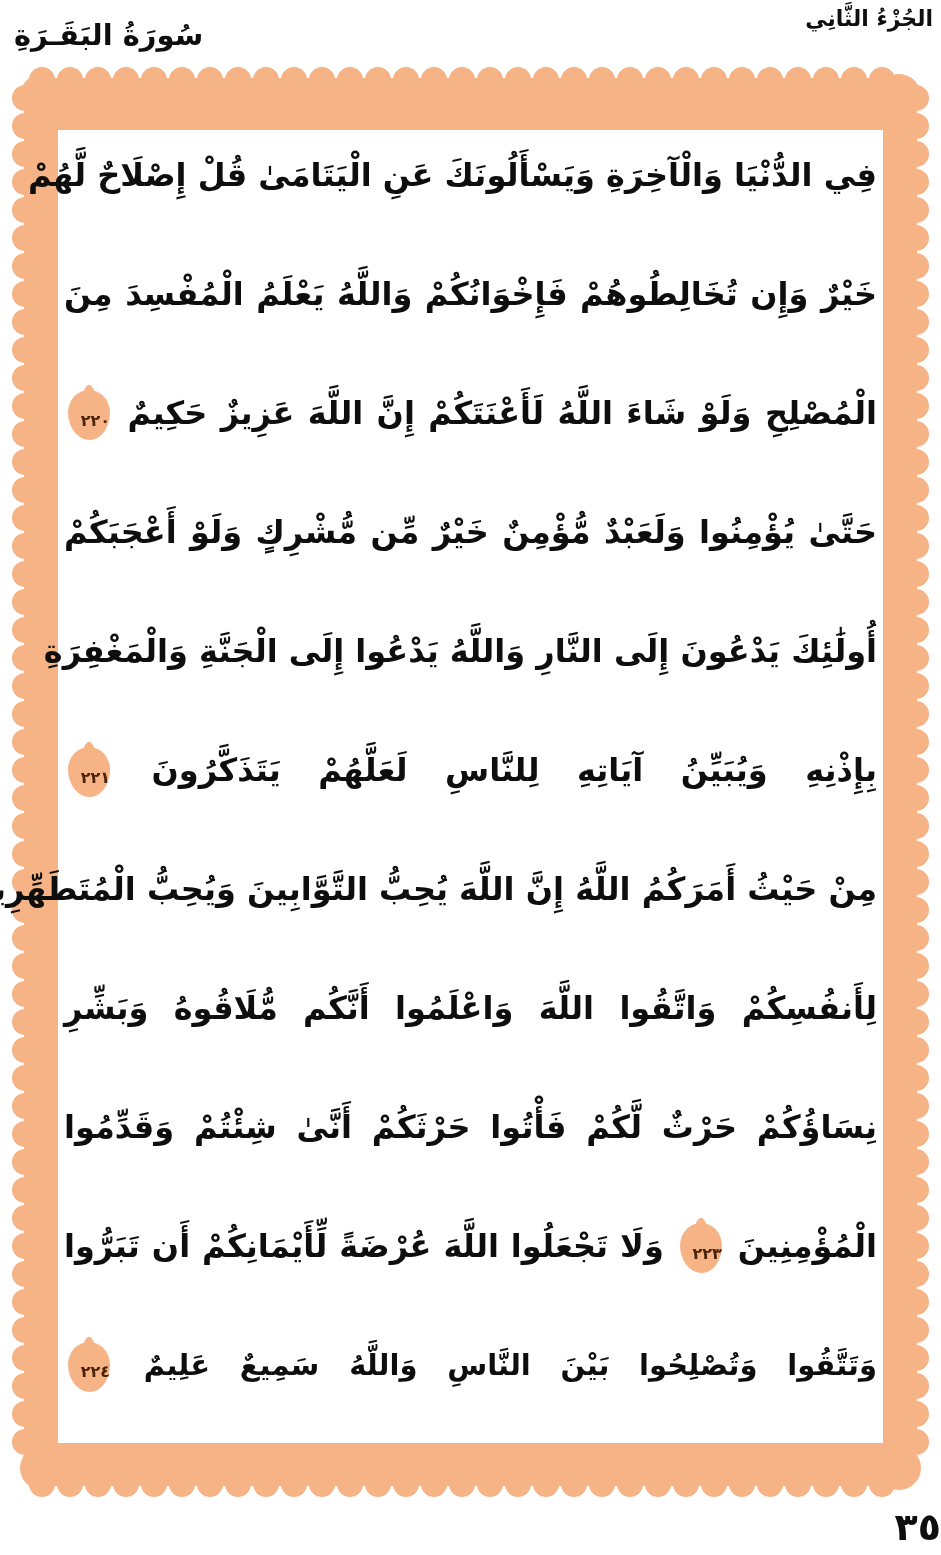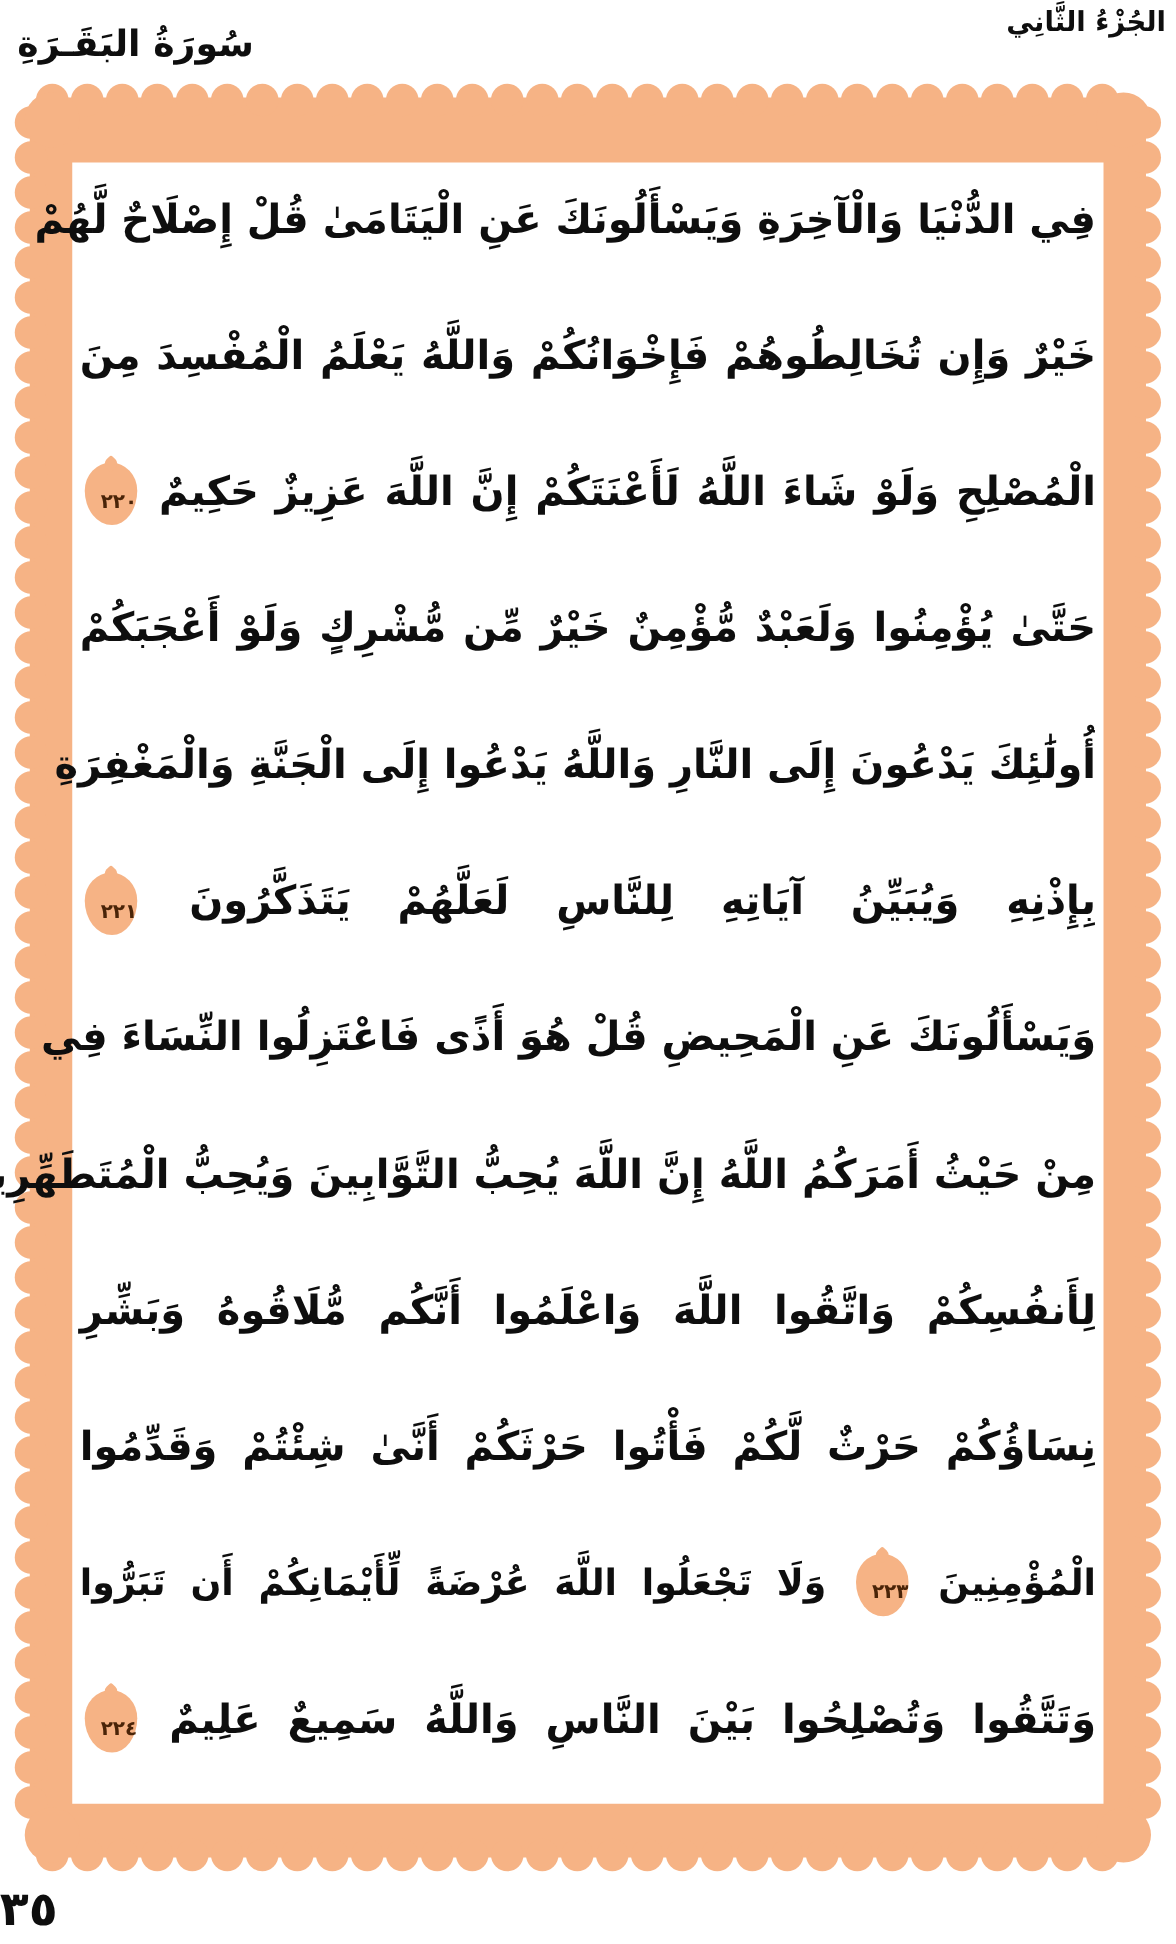--- a/index.html
+++ b/index.html
@@ -34,21 +34,21 @@
     z-index:1;
   }
   
   #text-area{
     position:absolute;
     left:58px; top:130px;
     width:825px; height:1313px;
     z-index:2;
     display:flex;
     flex-direction:column;
-    justify-content:space-between;
+    justify-content:flex-end;
     box-sizing:border-box;
     padding:2px 6px;
     direction:rtl;
   }
   .line{
     flex:1 1 auto;
     display:block;
     direction:rtl;
     text-align:justify;
     text-align-last:justify;
@@ -89,21 +89,21 @@
     font-size:16px;
     font-weight:bold;
     color:var(--marker-num);
     letter-spacing:0;
   }
   
   #page-number{
     position:absolute;
     left:0; top:1505px;
     width:941px;
-    text-align:left;
+    text-align:right;
     font-size:38px;
     font-weight:bold;
     color:var(--ink);
     z-index:2;
   }
 </style>
 </head>
 <body>
 
 <div class="hdr hdr-right">الجُزْءُ الثَّانِي</div>
@@ -282,21 +282,20 @@
   <rect id="frame-window" x="58" y="130" width="825" height="1313" fill="#FFFFFF"></rect>
 </svg>
 
 <div id="text-area">
     <div class="line"><span class="ayah-text">فِي الدُّنْيَا وَالْآخِرَةِ وَيَسْأَلُونَكَ عَنِ الْيَتَامَىٰ قُلْ إِصْلَاحٌ لَّهُمْ</span></div>
     <div class="line"><span class="ayah-text">خَيْرٌ وَإِن تُخَالِطُوهُمْ فَإِخْوَانُكُمْ وَاللَّهُ يَعْلَمُ الْمُفْسِدَ مِنَ</span></div>
     <div class="line"><span class="ayah-text">الْمُصْلِحِ وَلَوْ شَاءَ اللَّهُ لَأَعْنَتَكُمْ إِنَّ اللَّهَ عَزِيزٌ حَكِيمٌ</span> <span class="verse-marker"><span class="verse-number">٢٢٠</span></span> </div>
     <div class="line"><span class="ayah-text">حَتَّىٰ يُؤْمِنُوا وَلَعَبْدٌ مُّؤْمِنٌ خَيْرٌ مِّن مُّشْرِكٍ وَلَوْ أَعْجَبَكُمْ</span></div>
     <div class="line"><span class="ayah-text">أُولَٰئِكَ يَدْعُونَ إِلَى النَّارِ وَاللَّهُ يَدْعُوا إِلَى الْجَنَّةِ وَالْمَغْفِرَةِ</span></div>
     <div class="line"><span class="ayah-text">بِإِذْنِهِ وَيُبَيِّنُ آيَاتِهِ لِلنَّاسِ لَعَلَّهُمْ يَتَذَكَّرُونَ</span> <span class="verse-marker"><span class="verse-number">٢٢١</span></span> </div>
-    <div class="line"><span class="ayah-text">وَيَسْأَلُونَكَ عَنِ الْمَحِيضِ قُلْ هُوَ أَذًى فَاعْتَزِلُوا النِّسَاءَ فِي</span></div>
     <div class="line"><span class="ayah-text">مِنْ حَيْثُ أَمَرَكُمُ اللَّهُ إِنَّ اللَّهَ يُحِبُّ التَّوَّابِينَ وَيُحِبُّ الْمُتَطَهِّرِينَ</span> <span class="verse-marker"><span class="verse-number">٢٢٢</span></span> </div>
     <div class="line"><span class="ayah-text">لِأَنفُسِكُمْ وَاتَّقُوا اللَّهَ وَاعْلَمُوا أَنَّكُم مُّلَاقُوهُ وَبَشِّرِ</span></div>
     <div class="line"><span class="ayah-text">نِسَاؤُكُمْ حَرْثٌ لَّكُمْ فَأْتُوا حَرْثَكُمْ أَنَّىٰ شِئْتُمْ وَقَدِّمُوا</span></div>
     <div class="line"><span class="ayah-text">الْمُؤْمِنِينَ</span> <span class="verse-marker"><span class="verse-number">٢٢٣</span></span> <span class="ayah-text">وَلَا تَجْعَلُوا اللَّهَ عُرْضَةً لِّأَيْمَانِكُمْ أَن تَبَرُّوا</span></div>
     <div class="line"><span class="ayah-text">وَتَتَّقُوا وَتُصْلِحُوا بَيْنَ النَّاسِ وَاللَّهُ سَمِيعٌ عَلِيمٌ</span> <span class="verse-marker"><span class="verse-number">٢٢٤</span></span> </div>
   </div>
 
 <div id="page-number">٣٥</div>
 
 </body></html>

